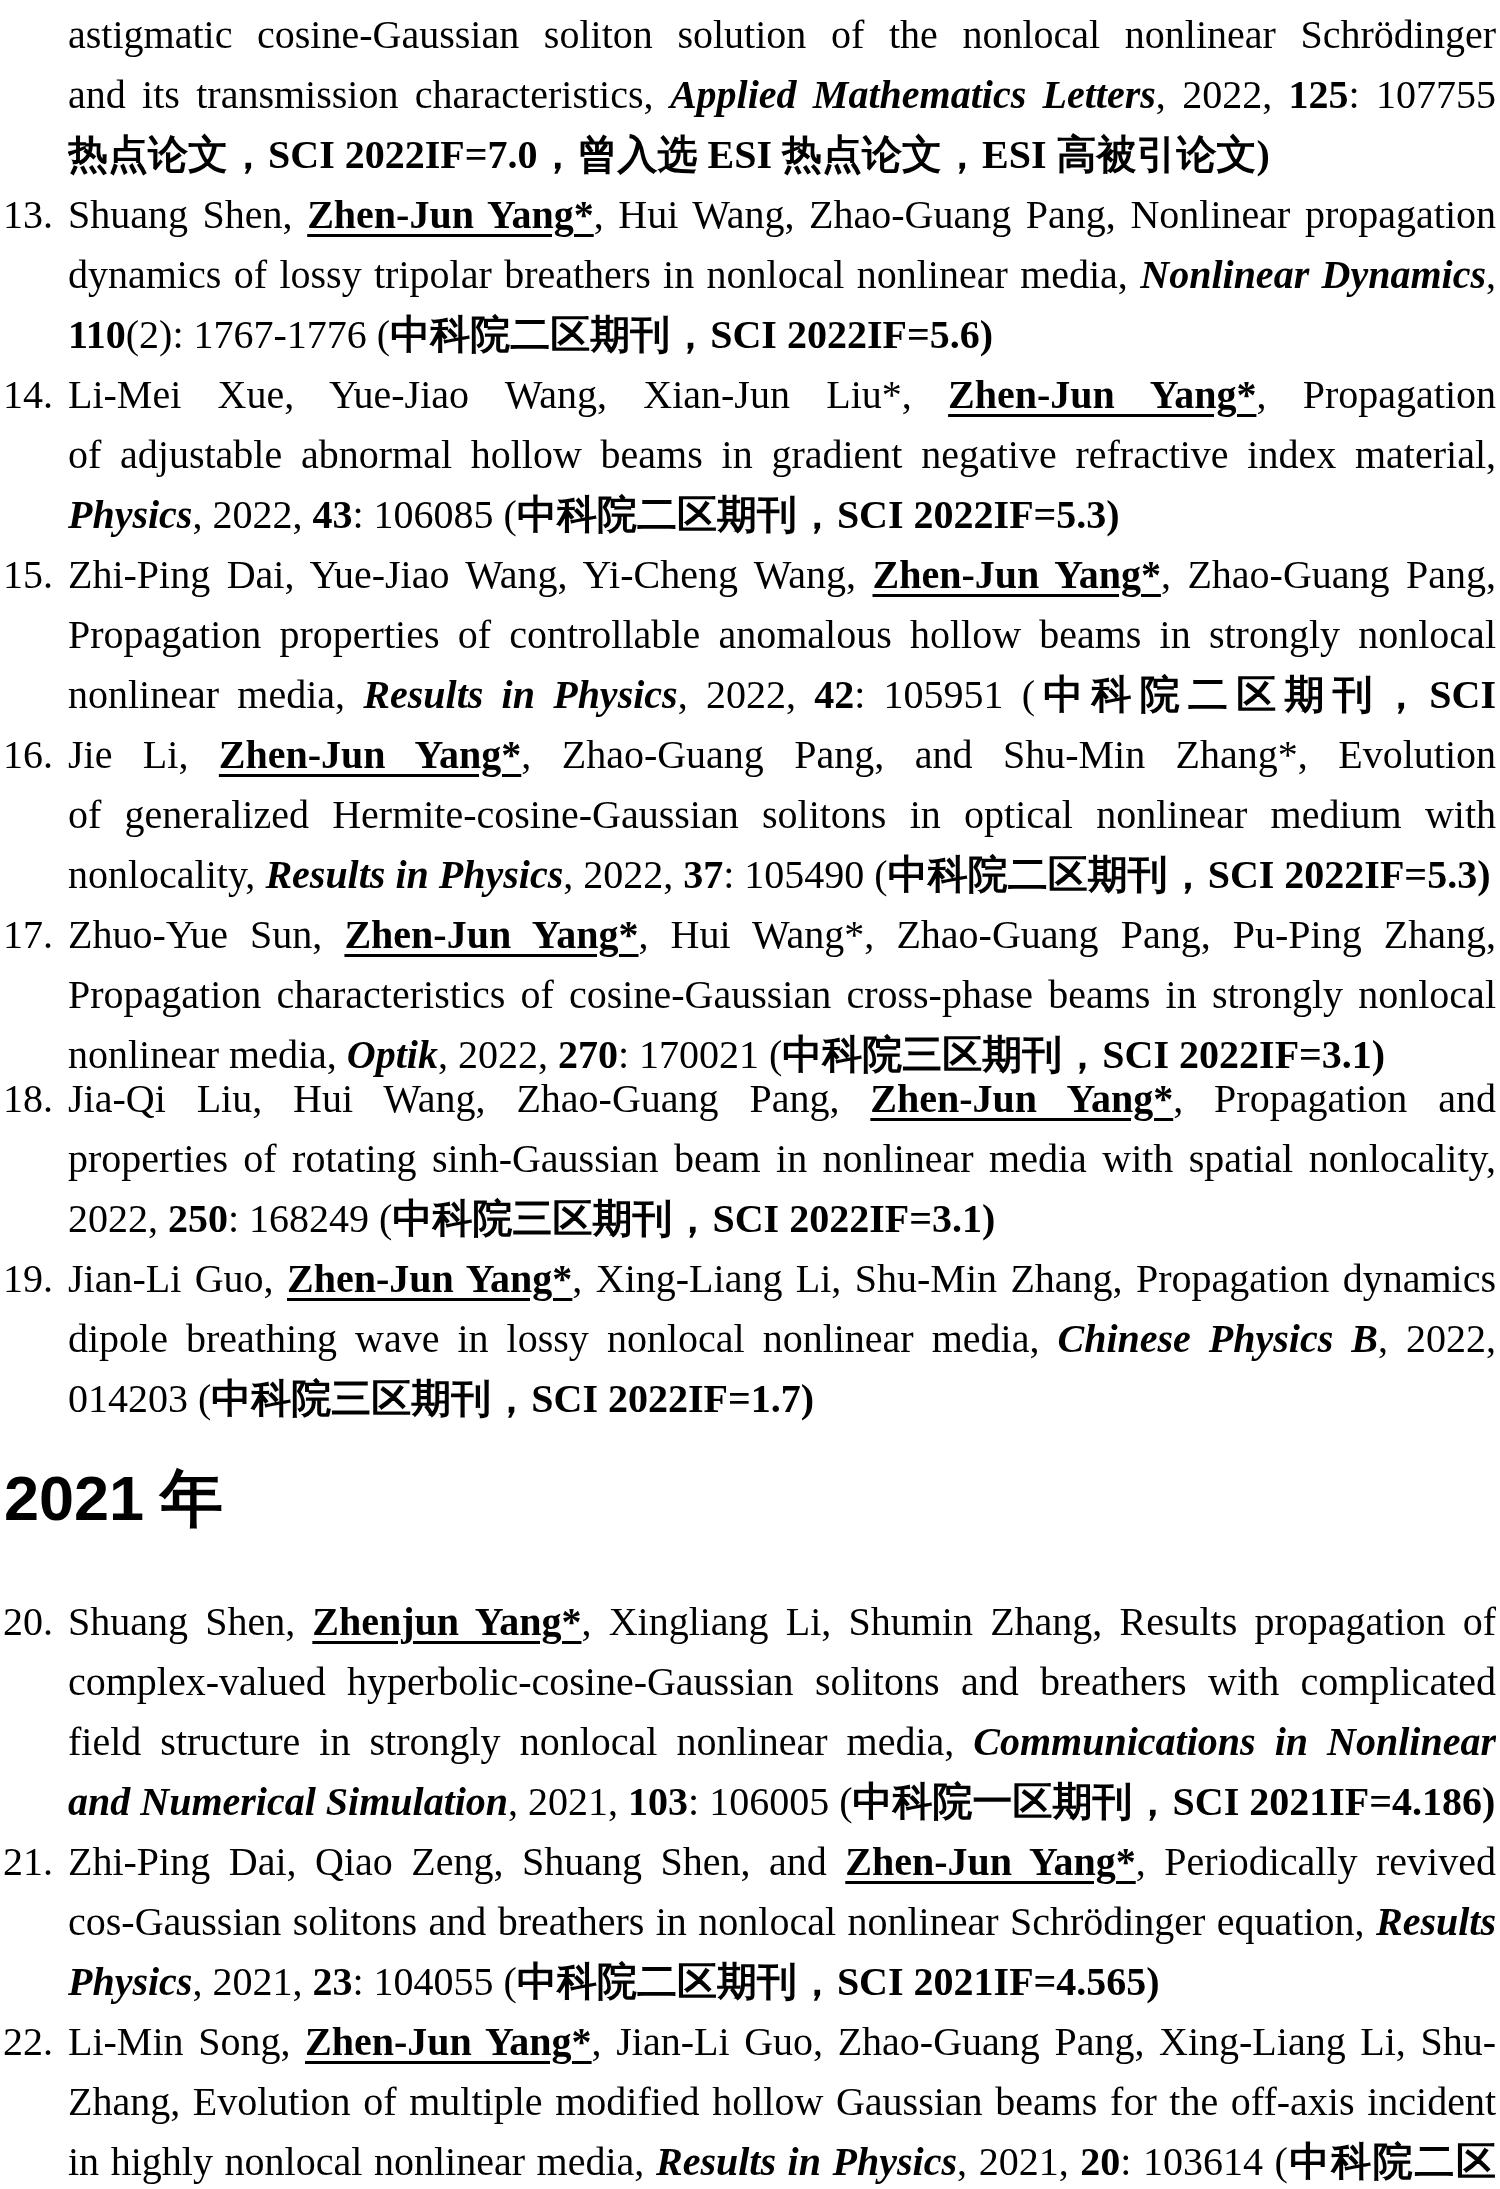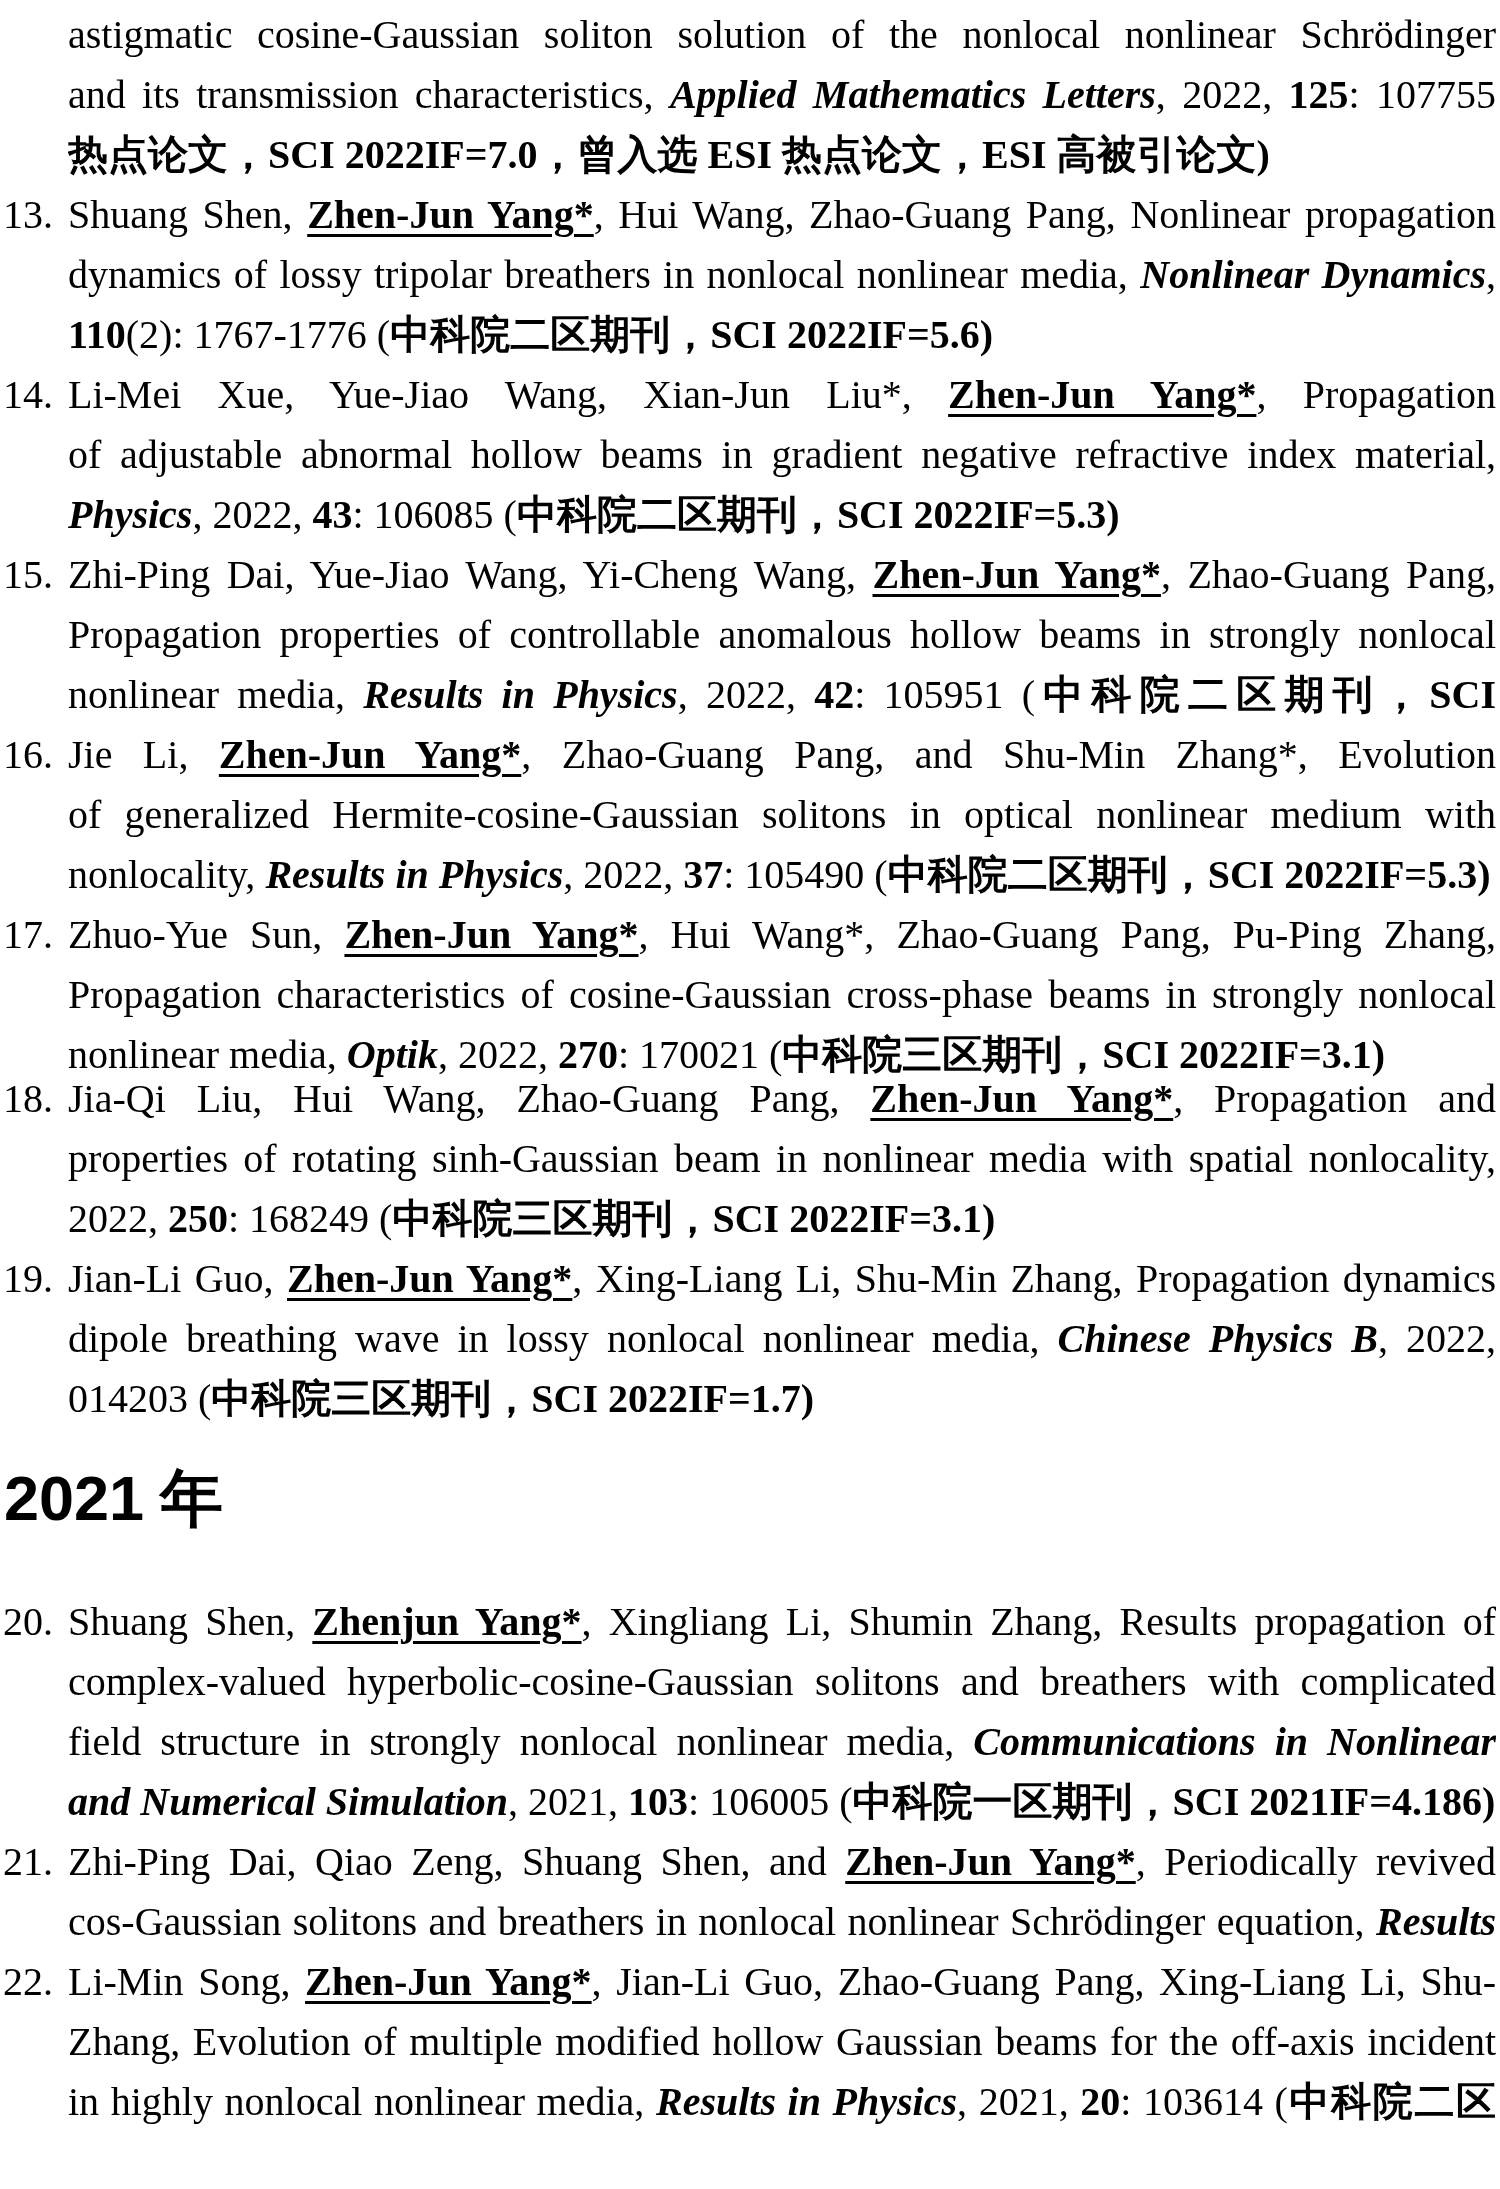--- a/index.html
+++ b/index.html
@@ -128,20 +128,21 @@
         <span class="num">20.</span>
         <div class="line jl"><span class="seg">Shuang Shen, </span><span class="seg b u">Zhenjun Yang*</span><span class="seg">, Xingliang Li, Shumin Zhang, Results propagation of</span></div>
         <div class="line jl"><span class="seg">complex-valued hyperbolic-cosine-Gaussian solitons and breathers with complicated light</span></div>
         <div class="line jl"><span class="seg">field structure in strongly nonlocal nonlinear media, </span><span class="seg b i">Communications in Nonlinear Science</span></div>
         <div class="line"><span class="seg b i">and Numerical Simulation</span><span class="seg">, 2021, </span><span class="seg b">103</span><span class="seg">: 106005 (</span><span class="seg b">中科院一区期刊，</span><span class="seg b">SCI 2021IF=4.186)</span></div>
       </div>
       <div class="item">
         <span class="num">21.</span>
         <div class="line jl"><span class="seg">Zhi-Ping Dai, Qiao Zeng, Shuang Shen, and </span><span class="seg b u">Zhen-Jun Yang*</span><span class="seg">, Periodically revived elliptical</span></div>
         <div class="line jl"><span class="seg">cos-Gaussian solitons and breathers in nonlocal nonlinear Schrödinger equation, </span><span class="seg b i">Results in</span></div>
+        <div class="line"><span class="seg b i">Physics</span><span class="seg">, 2021, </span><span class="seg b">23</span><span class="seg">: 104055 (</span><span class="seg b">中科院二区期刊，</span><span class="seg b">SCI 2021IF=4.565)</span></div>
       </div>
       <div class="item">
         <span class="num">22.</span>
         <div class="line jl"><span class="seg">Li-Min Song, </span><span class="seg b u">Zhen-Jun Yang*</span><span class="seg">, Jian-Li Guo, Zhao-Guang Pang, Xing-Liang Li, Shu-Min</span></div>
         <div class="line jl"><span class="seg">Zhang, Evolution of multiple modified hollow Gaussian beams for the off-axis incident case</span></div>
         <div class="line jl"><span class="seg">in highly nonlocal nonlinear media, </span><span class="seg b i">Results in Physics</span><span class="seg">, 2021, </span><span class="seg b">20</span><span class="seg">: 103614 (</span><span class="seg b">中科院二区期刊，</span></div>
       </div>
     </div>
 
 </div>

